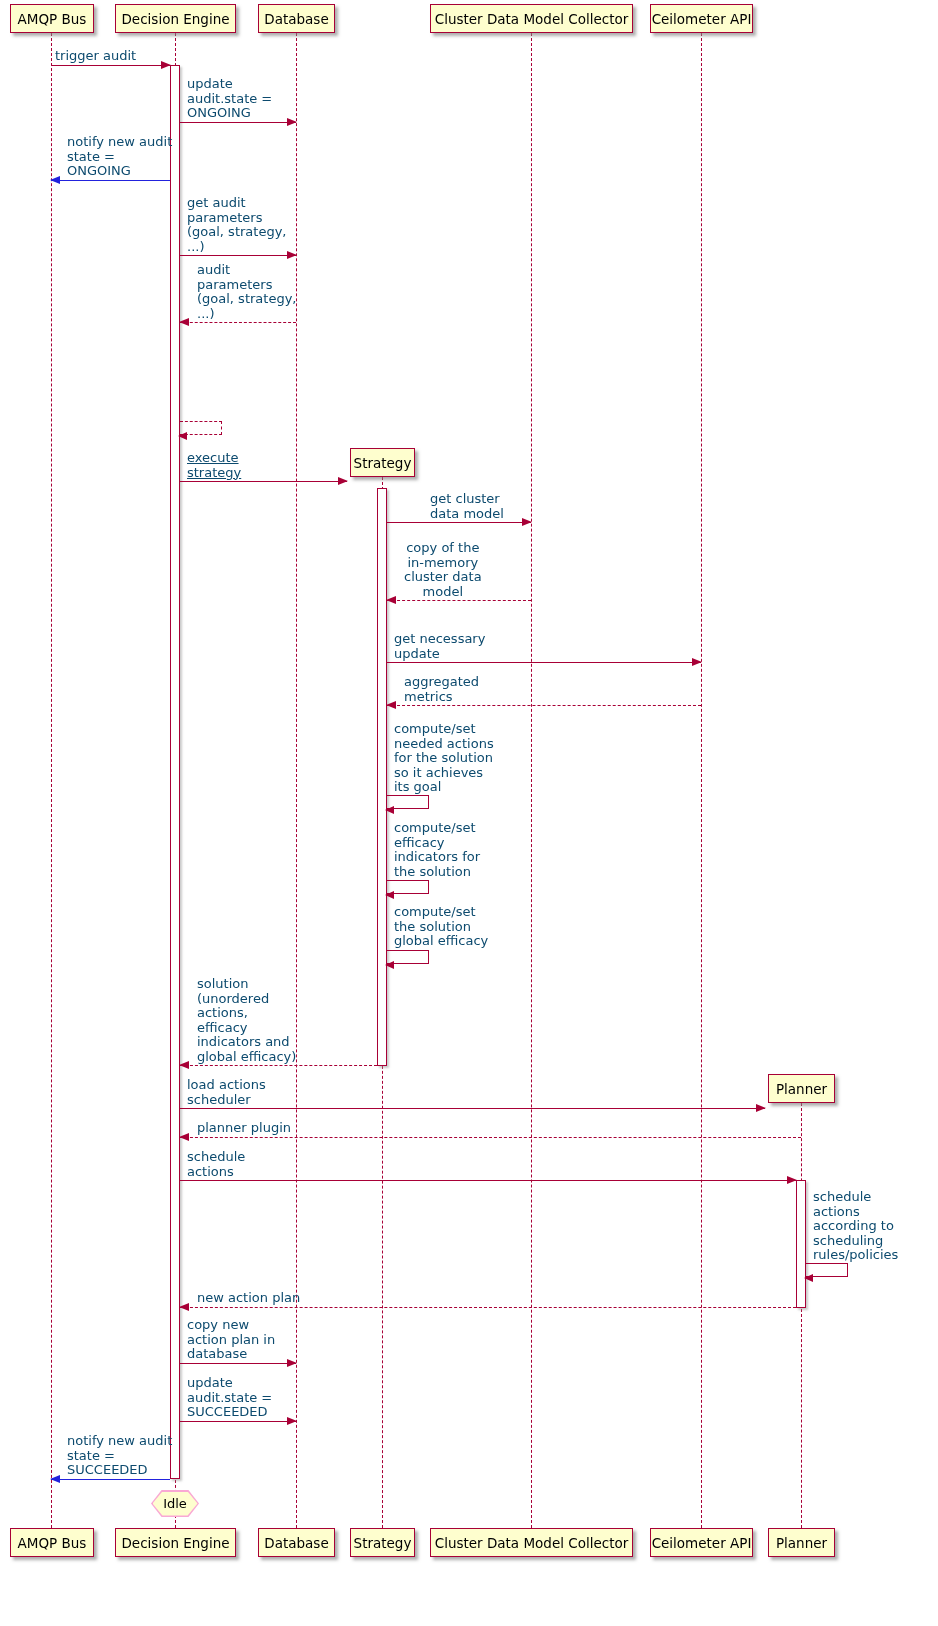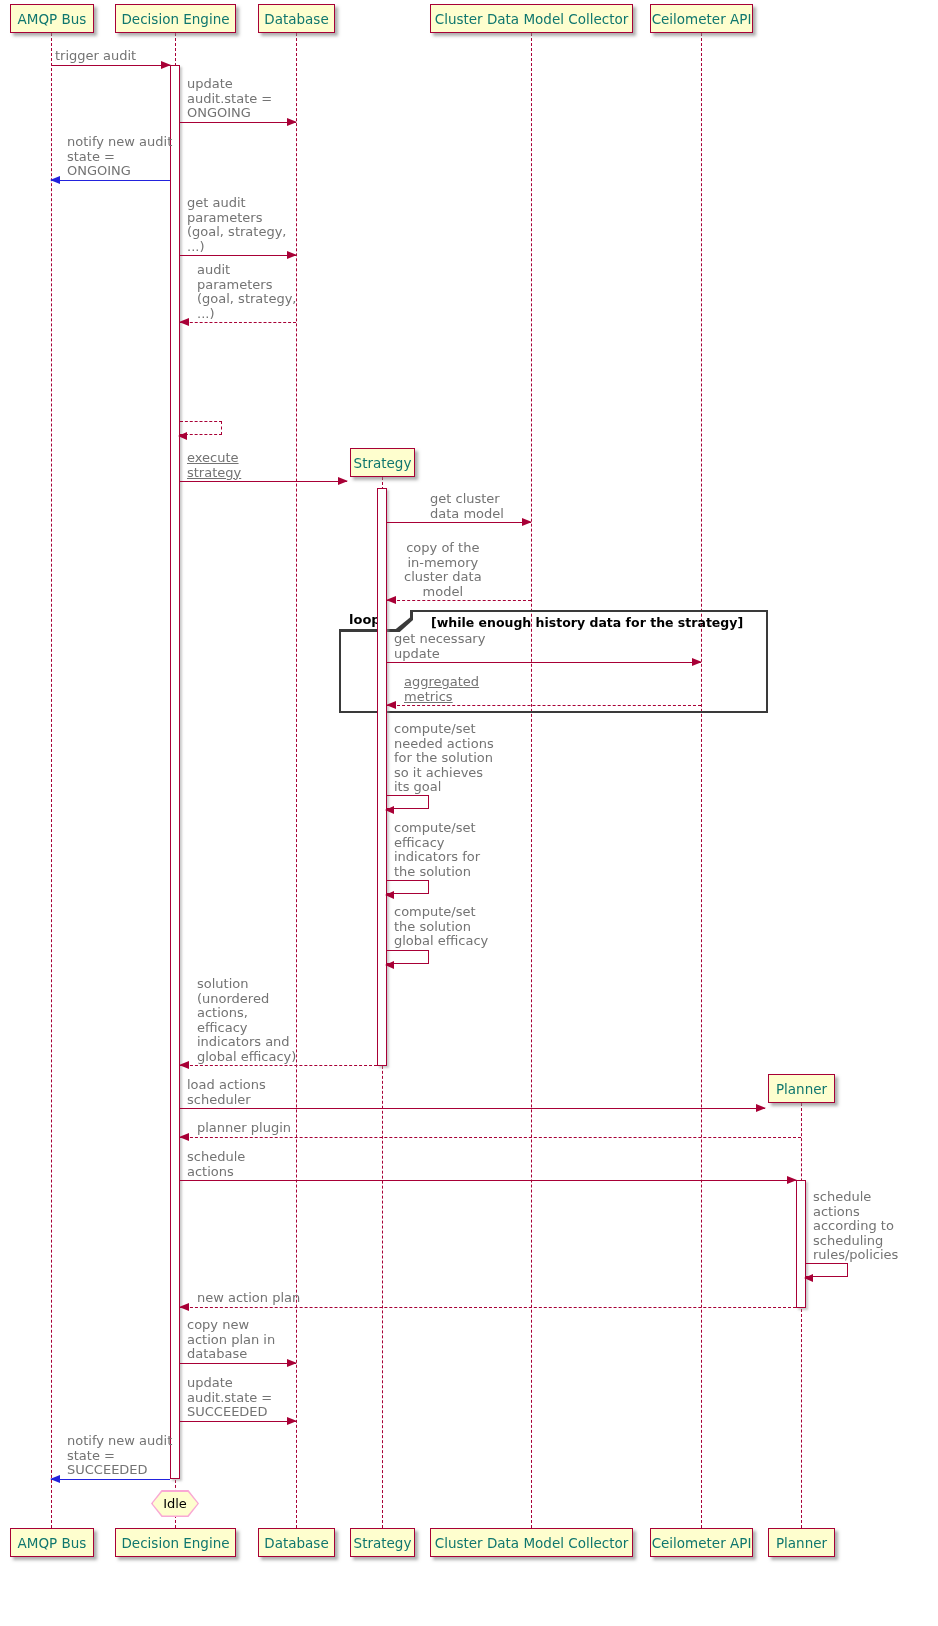--- a/index.html
+++ b/index.html
@@ -7,21 +7,21 @@
   body { font-family:"DejaVu Sans","Liberation Sans",sans-serif; color:#000; }
   .canvas { position:relative; width:938px; height:1626px; background:#fff; overflow:hidden; }
 
   
   .lifeline { position:absolute; width:0; border-left:1px dashed #A80036; z-index:0; }
 
   
   .pbox { position:absolute; height:29px; background:#FEFECE; border:1.5px solid #A80036;
           box-shadow:3px 3px 3px rgba(130,130,130,0.65);
           display:flex; align-items:center; justify-content:center;
-          font-size:13.5px; color:#0f766e; z-index:5; }
+          font-size:13.5px; color:#000000; z-index:5; }
 
   
   .act { position:absolute; width:10px; background:#fff; border:1px solid #A80036;
          box-shadow:2px 2px 2px rgba(150,150,150,0.5); z-index:2; }
 
   
   .msg { position:absolute; height:0; border-top:1.3px solid #A80036; z-index:3; }
   .msg.dotted { border-top:1.3px dashed #A80036; }
   .msg.blue { border-top-color:#2222DD; }
   .head { position:absolute; width:0; height:0; top:-5px; }
@@ -30,21 +30,21 @@
   .msg.blue .head.left  { border-right-color:#2222DD; }
 
   
   .selfmsg { position:absolute; width:42px; height:14px; z-index:3;
              border:1.3px solid #A80036; border-left:none; }
   .selfmsg.dotted { border-style:dashed; border-left:none; }
   .selfmsg .headL { position:absolute; left:-2px; bottom:-6px; width:0; height:0;
                     border-right:9px solid #A80036; border-top:4.5px solid transparent; border-bottom:4.5px solid transparent; }
 
   
-  .mlabel { position:absolute; font-size:13px; line-height:14.5px; color:#737373;
+  .mlabel { position:absolute; font-size:13px; line-height:14.5px; color:#0c4a6e;
             white-space:pre-line; z-index:4; }
 
   
   .loopframe { position:absolute; border:2px solid #3A3A3A; background:transparent; z-index:1; }
   .loophead-outer { position:absolute; left:-2px; top:-2px; width:74px; height:22px; background:#3A3A3A;
                     clip-path:polygon(0 0,100% 0,100% 45%,82% 100%,0 100%); }
   .loophead-inner { position:absolute; left:0; top:0; width:71px; height:19px; background:#ffffff;
                     clip-path:polygon(0 0,100% 0,100% 40%,80% 100%,0 100%);
                     font-weight:bold; font-size:13px; line-height:19px; padding-left:10px; }
   .loopcond { position:absolute; left:90px; top:3px; font-weight:bold; font-size:12.5px; color:#000; }
@@ -62,26 +62,20 @@
 <div class="canvas">
 
   <div class="lifeline" style="left:51px; top:33px; height:1495px;"></div>
   <div class="lifeline" style="left:175px; top:33px; height:1495px;"></div>
   <div class="lifeline" style="left:296px; top:33px; height:1495px;"></div>
   <div class="lifeline" style="left:531px; top:33px; height:1495px;"></div>
   <div class="lifeline" style="left:701px; top:33px; height:1495px;"></div>
   <div class="lifeline" style="left:382px; top:477px; height:1051px;"></div>
   <div class="lifeline" style="left:801px; top:1103px; height:425px;"></div>
 
-  <div class="loopframe" style="left:339px; top:610px; width:429px; height:103px;">
-    <div class="loophead-outer">
-      <div class="loophead-inner">loop</div>
-    </div>
-    <div class="loopcond">[while enough history data for the strategy]</div>
-  </div>
 
   <div class="act" style="left:170px; top:65px; height:1414px;"></div>
   <div class="act" style="left:377px; top:488px; height:578px;"></div>
   <div class="act" style="left:796px; top:1180px; height:128px;"></div>
 
   <div class="msg" style="left:51px; top:65px; width:119px;">
       <span class="head right"></span>
     </div>
   <div class="msg" style="left:180px; top:122px; width:116px;">
       <span class="head right"></span>
@@ -168,21 +162,21 @@
   <div class="mlabel" style="left:187px; top:451px;text-decoration:underline;">execute
 strategy</div>
   <div class="mlabel" style="left:394px; top:492px;margin-left:36px;">get cluster
 data model</div>
   <div class="mlabel" style="left:404px; top:541px;text-align:center;">copy of the
 in-memory
 cluster data
 model</div>
   <div class="mlabel" style="left:394px; top:632px;">get necessary
 update</div>
-  <div class="mlabel" style="left:404px; top:675px;text-decoration:underline;">aggregated
+  <div class="mlabel" style="left:404px; top:675px;">aggregated
 metrics</div>
   <div class="mlabel" style="left:394px; top:722px;">compute/set
 needed actions
 for the solution
 so it achieves
 its goal</div>
   <div class="mlabel" style="left:394px; top:821px;">compute/set
 efficacy
 indicators for
 the solution</div>

